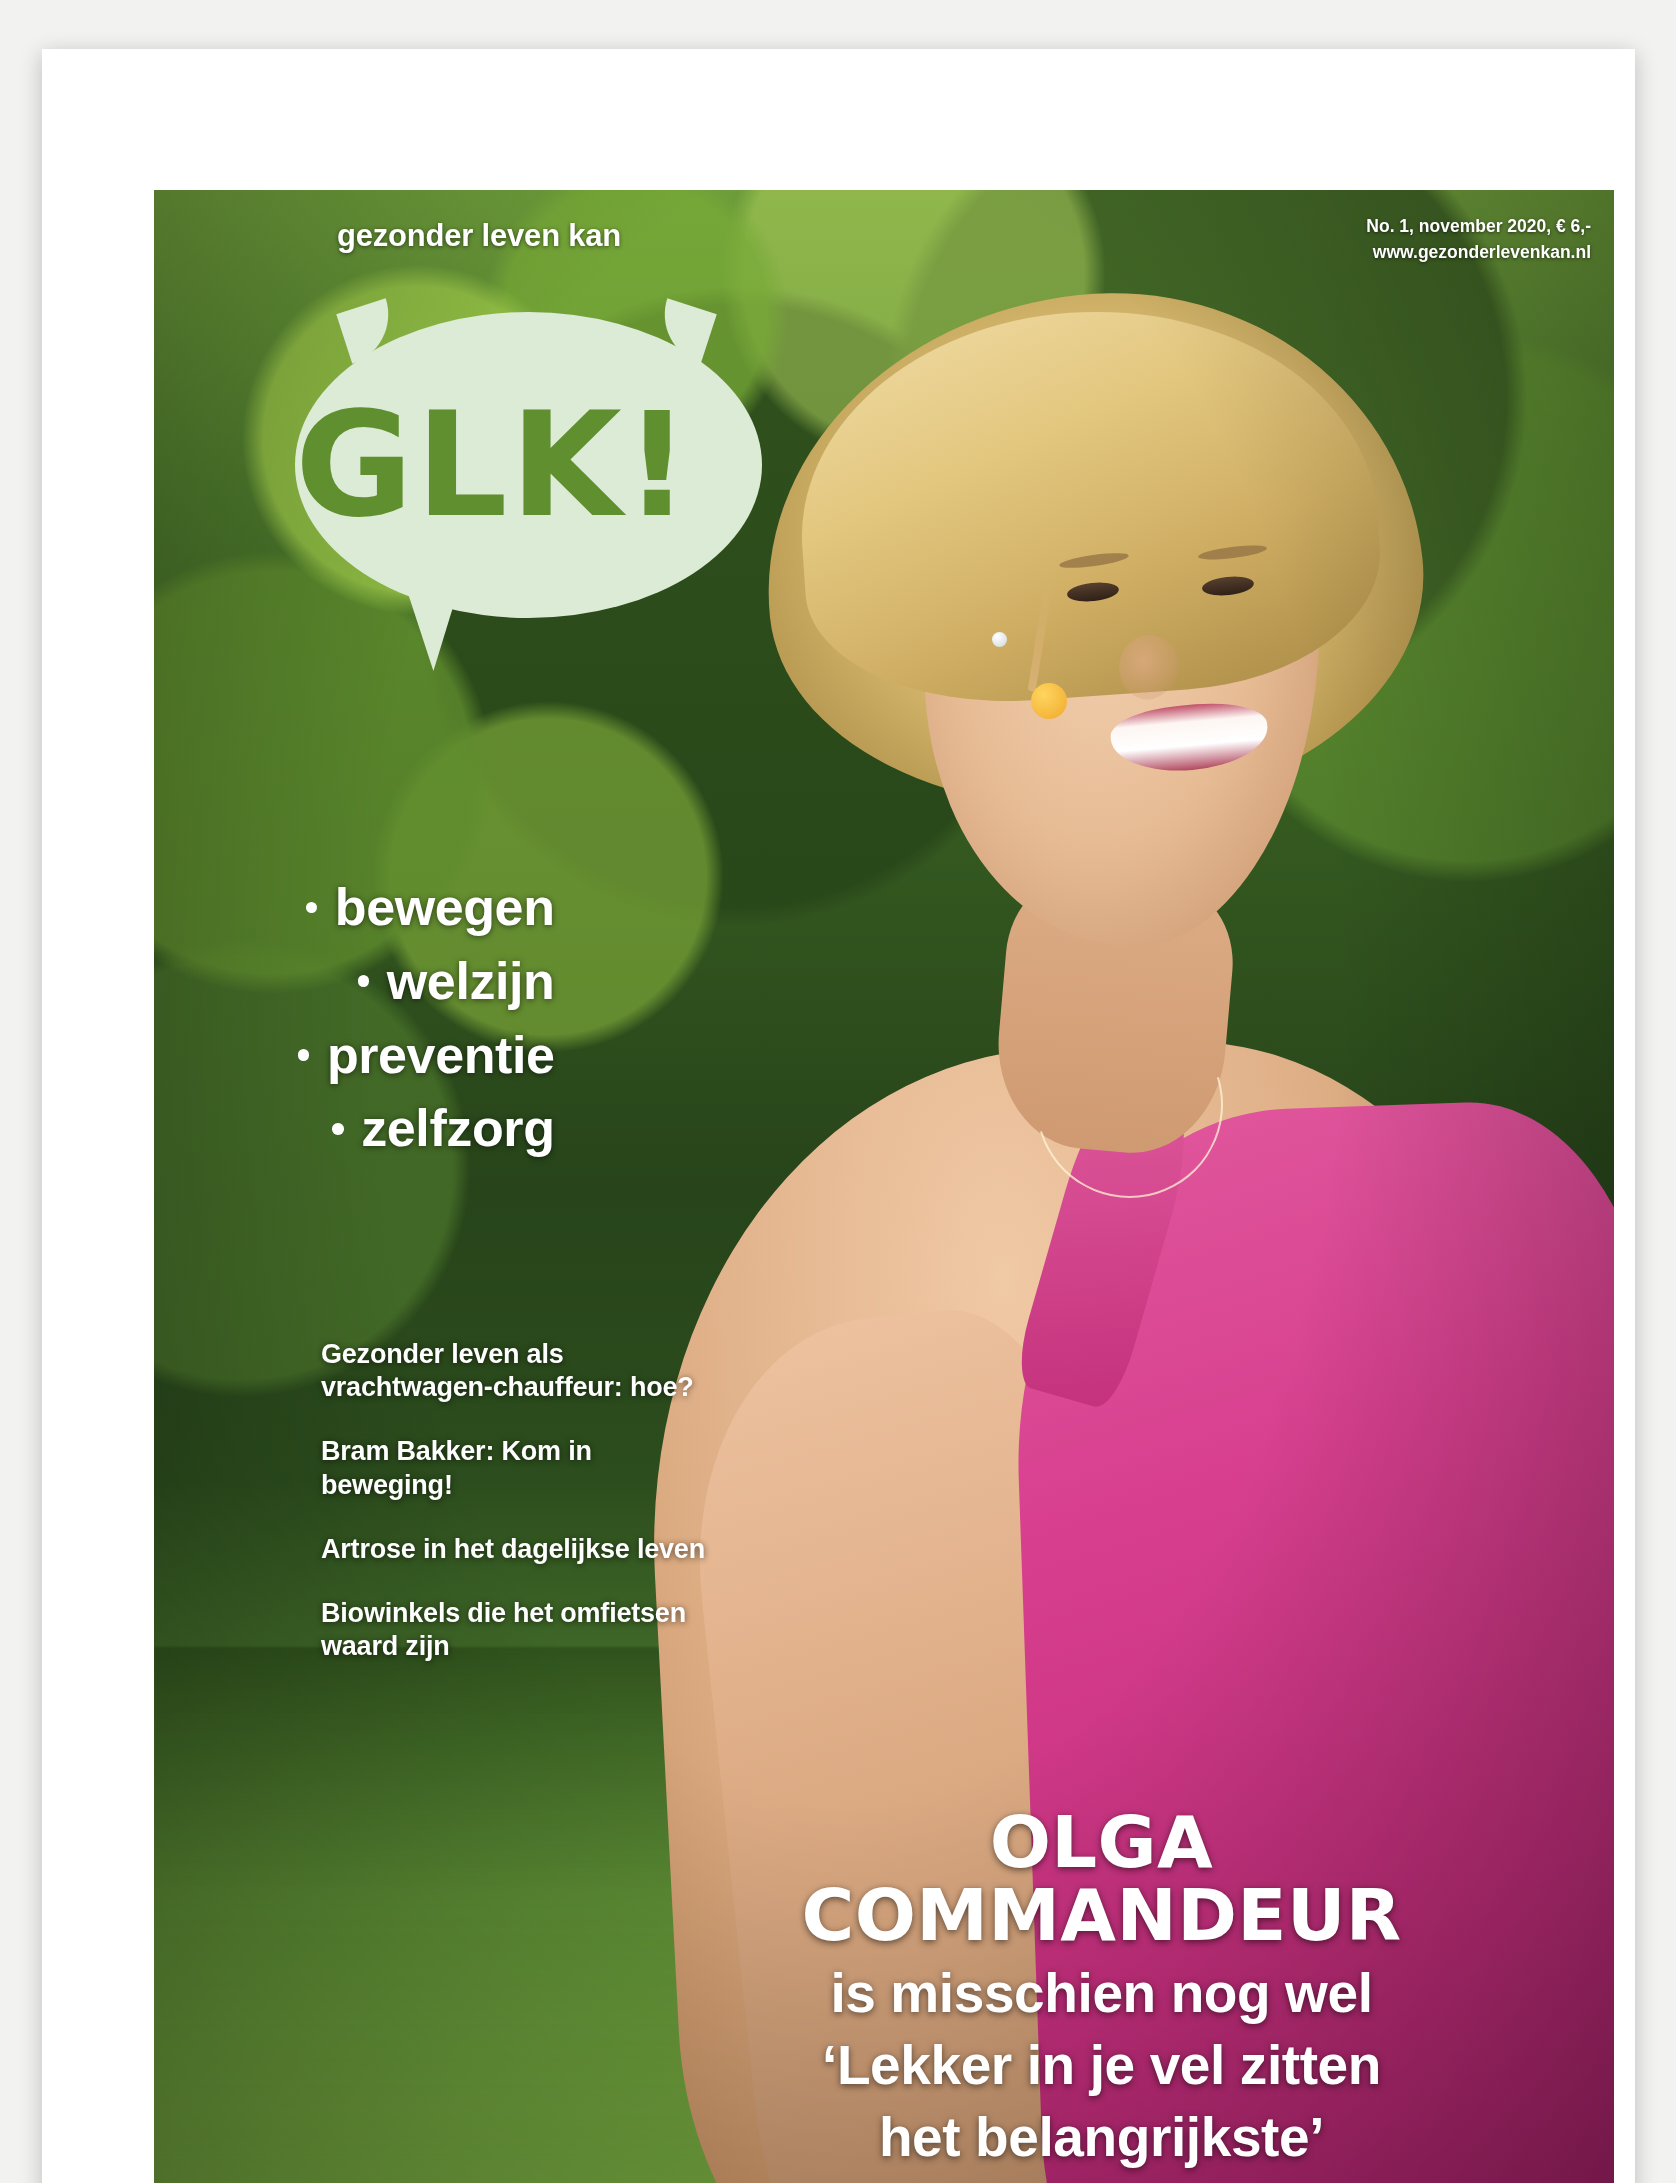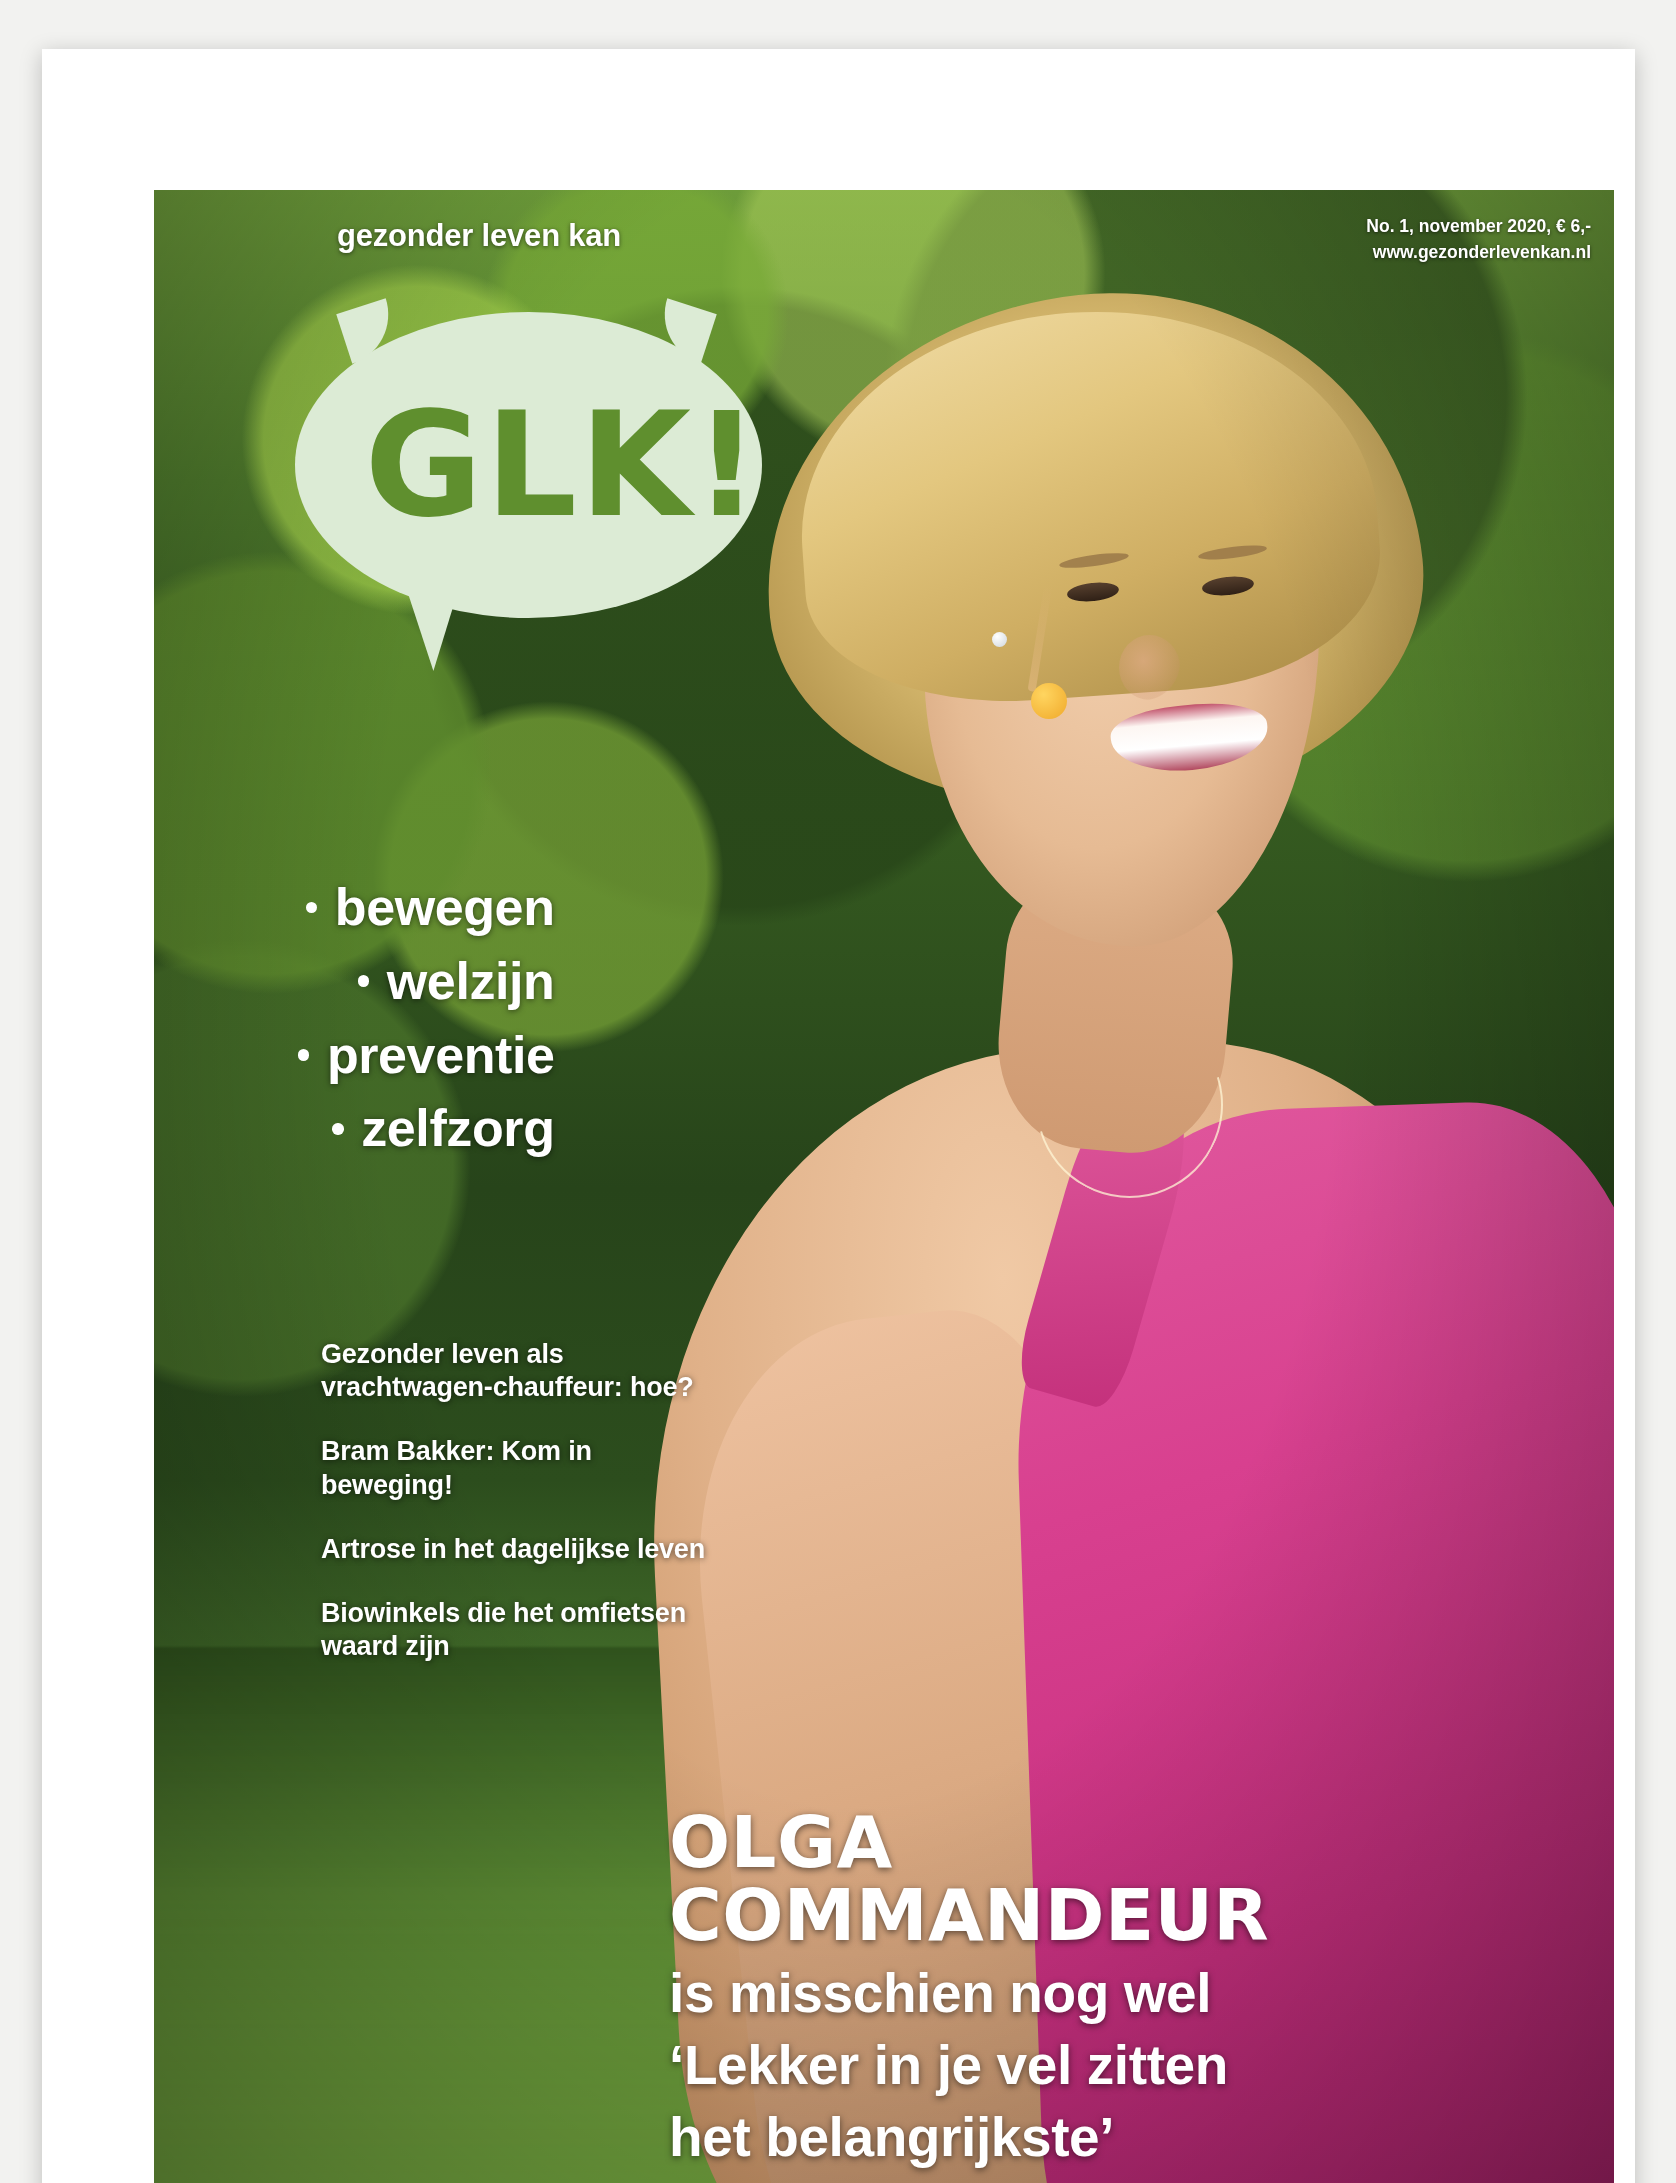--- a/index.html
+++ b/index.html
@@ -239,21 +239,21 @@
   .logo-bubble {
     position: absolute;
     left: 141px;
     top: 122px;
     width: 467px;
     height: 306px;
     background: #dcebd5;
     border-radius: 50% 50% 50% 50% / 50% 50% 50% 50%;
     display: flex;
     align-items: center;
-    justify-content: flex-end;
+    justify-content: flex-start;
   }
   .logo-bubble::before,
   .logo-bubble::after {
     content: "";
     position: absolute;
     width: 52px; height: 52px;
     background: #dcebd5;
   }
   .logo-bubble::before {
     left: 48px; top: -7px;
@@ -332,21 +332,21 @@
     text-shadow: 0 1.3px 6.1px rgba(0,0,0,0.6);
   }
   .teaser:last-child { margin-bottom: 0; }
 
   
   .main-headline {
     position: absolute;
     left: 515px;
     top: 1616px;
     width: 865px;
-    text-align: left;
+    text-align: center;
     color: #ffffff;
     text-shadow: 0 1.7px 7.9px rgba(0,0,0,0.55);
   }
   .main-headline .name {
     font-family: "DejaVu Sans", sans-serif;
     font-size: 72px;
     font-weight: 700;
     line-height: 1.02;
     letter-spacing: 0.4px;
   }

